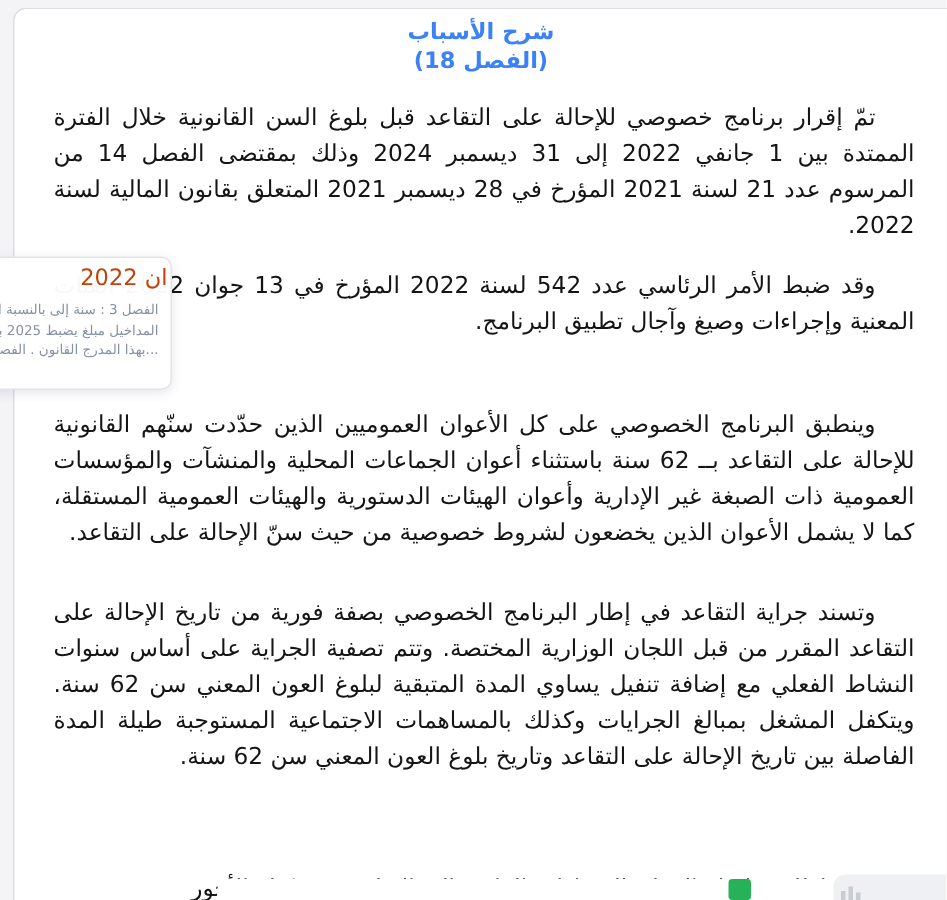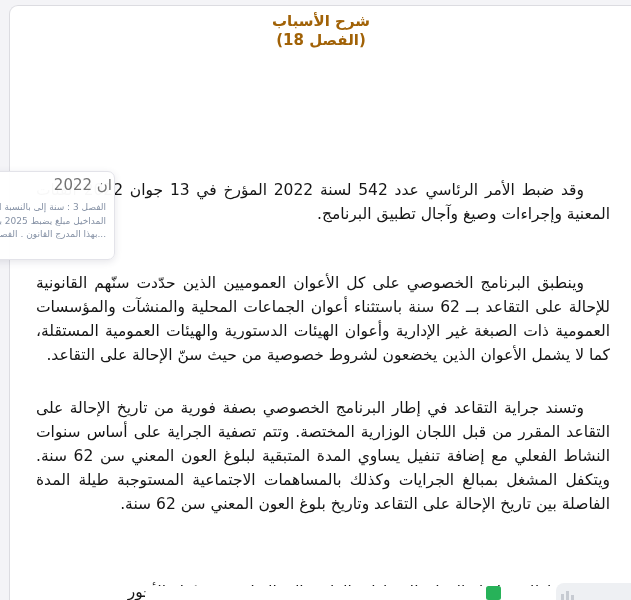--- a/index.html
+++ b/index.html
@@ -21,21 +21,21 @@
     border-top-left-radius:9px;
     z-index:1;
   }
   .doc-title{
     position:absolute;
     top:6px;left:0;right:0;
     text-align:center;
     font-weight:bold;
     font-size:15px;
     line-height:19px;
-    color:#a16207;
+    color:#3b82f6;
     direction:rtl;
   }
   .para{
     position:absolute;
     right:22px;left:26px;
     margin:0;
     direction:rtl;
     text-align:justify;
     font-size:15.5px;
     line-height:24px;
@@ -60,21 +60,21 @@
     border-radius:7px;
     box-shadow:0 2px 7px rgba(60,60,90,0.13);
     z-index:5;
     overflow:hidden;
     direction:rtl;
   }
   .ghost-text{
     position:absolute;
     top:4px;right:2px;
     font-size:15px;
-    color:#737373;
+    color:#c2410c;
     white-space:nowrap;
     direction:rtl;
   }
   .popup-lines{
     position:absolute;
     top:29px;right:0;left:0;
     padding:0 8px 0 0;
   }
   .popup-line{
     font-size:9px;
@@ -131,20 +131,21 @@
 </head>
 <body>
 
 <div class="page">
 
   <div class="doc-title">
     <div>شرح الأسباب</div>
     <div>(الفصل 18)</div>
   </div>
 
+  <p class="para p1">تمّ إقرار برنامج خصوصي للإحالة على التقاعد قبل بلوغ السن القانونية خلال الفترة الممتدة بين 1 جانفي 2022 إلى 31 ديسمبر 2024 وذلك بمقتضى الفصل 14 من المرسوم عدد 21 لسنة 2021 المؤرخ في 28 ديسمبر 2021 المتعلق بقانون المالية لسنة 2022.</p>
   <p class="para p2">وقد ضبط الأمر الرئاسي عدد 542 لسنة 2022 المؤرخ في 13 جوان 2022 الفئات المعنية وإجراءات وصيغ وآجال تطبيق البرنامج.</p>
   <p class="para p3">وينطبق البرنامج الخصوصي على كل الأعوان العموميين الذين حدّدت سنّهم القانونية للإحالة على التقاعد بــ 62 سنة باستثناء أعوان الجماعات المحلية والمنشآت والمؤسسات العمومية ذات الصبغة غير الإدارية وأعوان الهيئات الدستورية والهيئات العمومية المستقلة، كما لا يشمل الأعوان الذين يخضعون لشروط خصوصية من حيث سنّ الإحالة على التقاعد.</p>
   <p class="para p4">وتسند جراية التقاعد في إطار البرنامج الخصوصي بصفة فورية من تاريخ الإحالة على التقاعد المقرر من قبل اللجان الوزارية المختصة. وتتم تصفية الجراية على أساس سنوات النشاط الفعلي مع إضافة تنفيل يساوي المدة المتبقية لبلوغ العون المعني سن 62 سنة. ويتكفل المشغل بمبالغ الجرايات وكذلك بالمساهمات الاجتماعية المستوجبة طيلة المدة الفاصلة بين تاريخ الإحالة على التقاعد وتاريخ بلوغ العون المعني سن 62 سنة.</p>
   <p class="para p6">وفي إطار مواصلة العمل بالإجراءات الرامية إلى التقليص من كتلة الأجور</p>
 
 </div>
 
 <div class="preview-popup">
   <div class="ghost-text">ان 2022</div>
   <div class="popup-lines">

